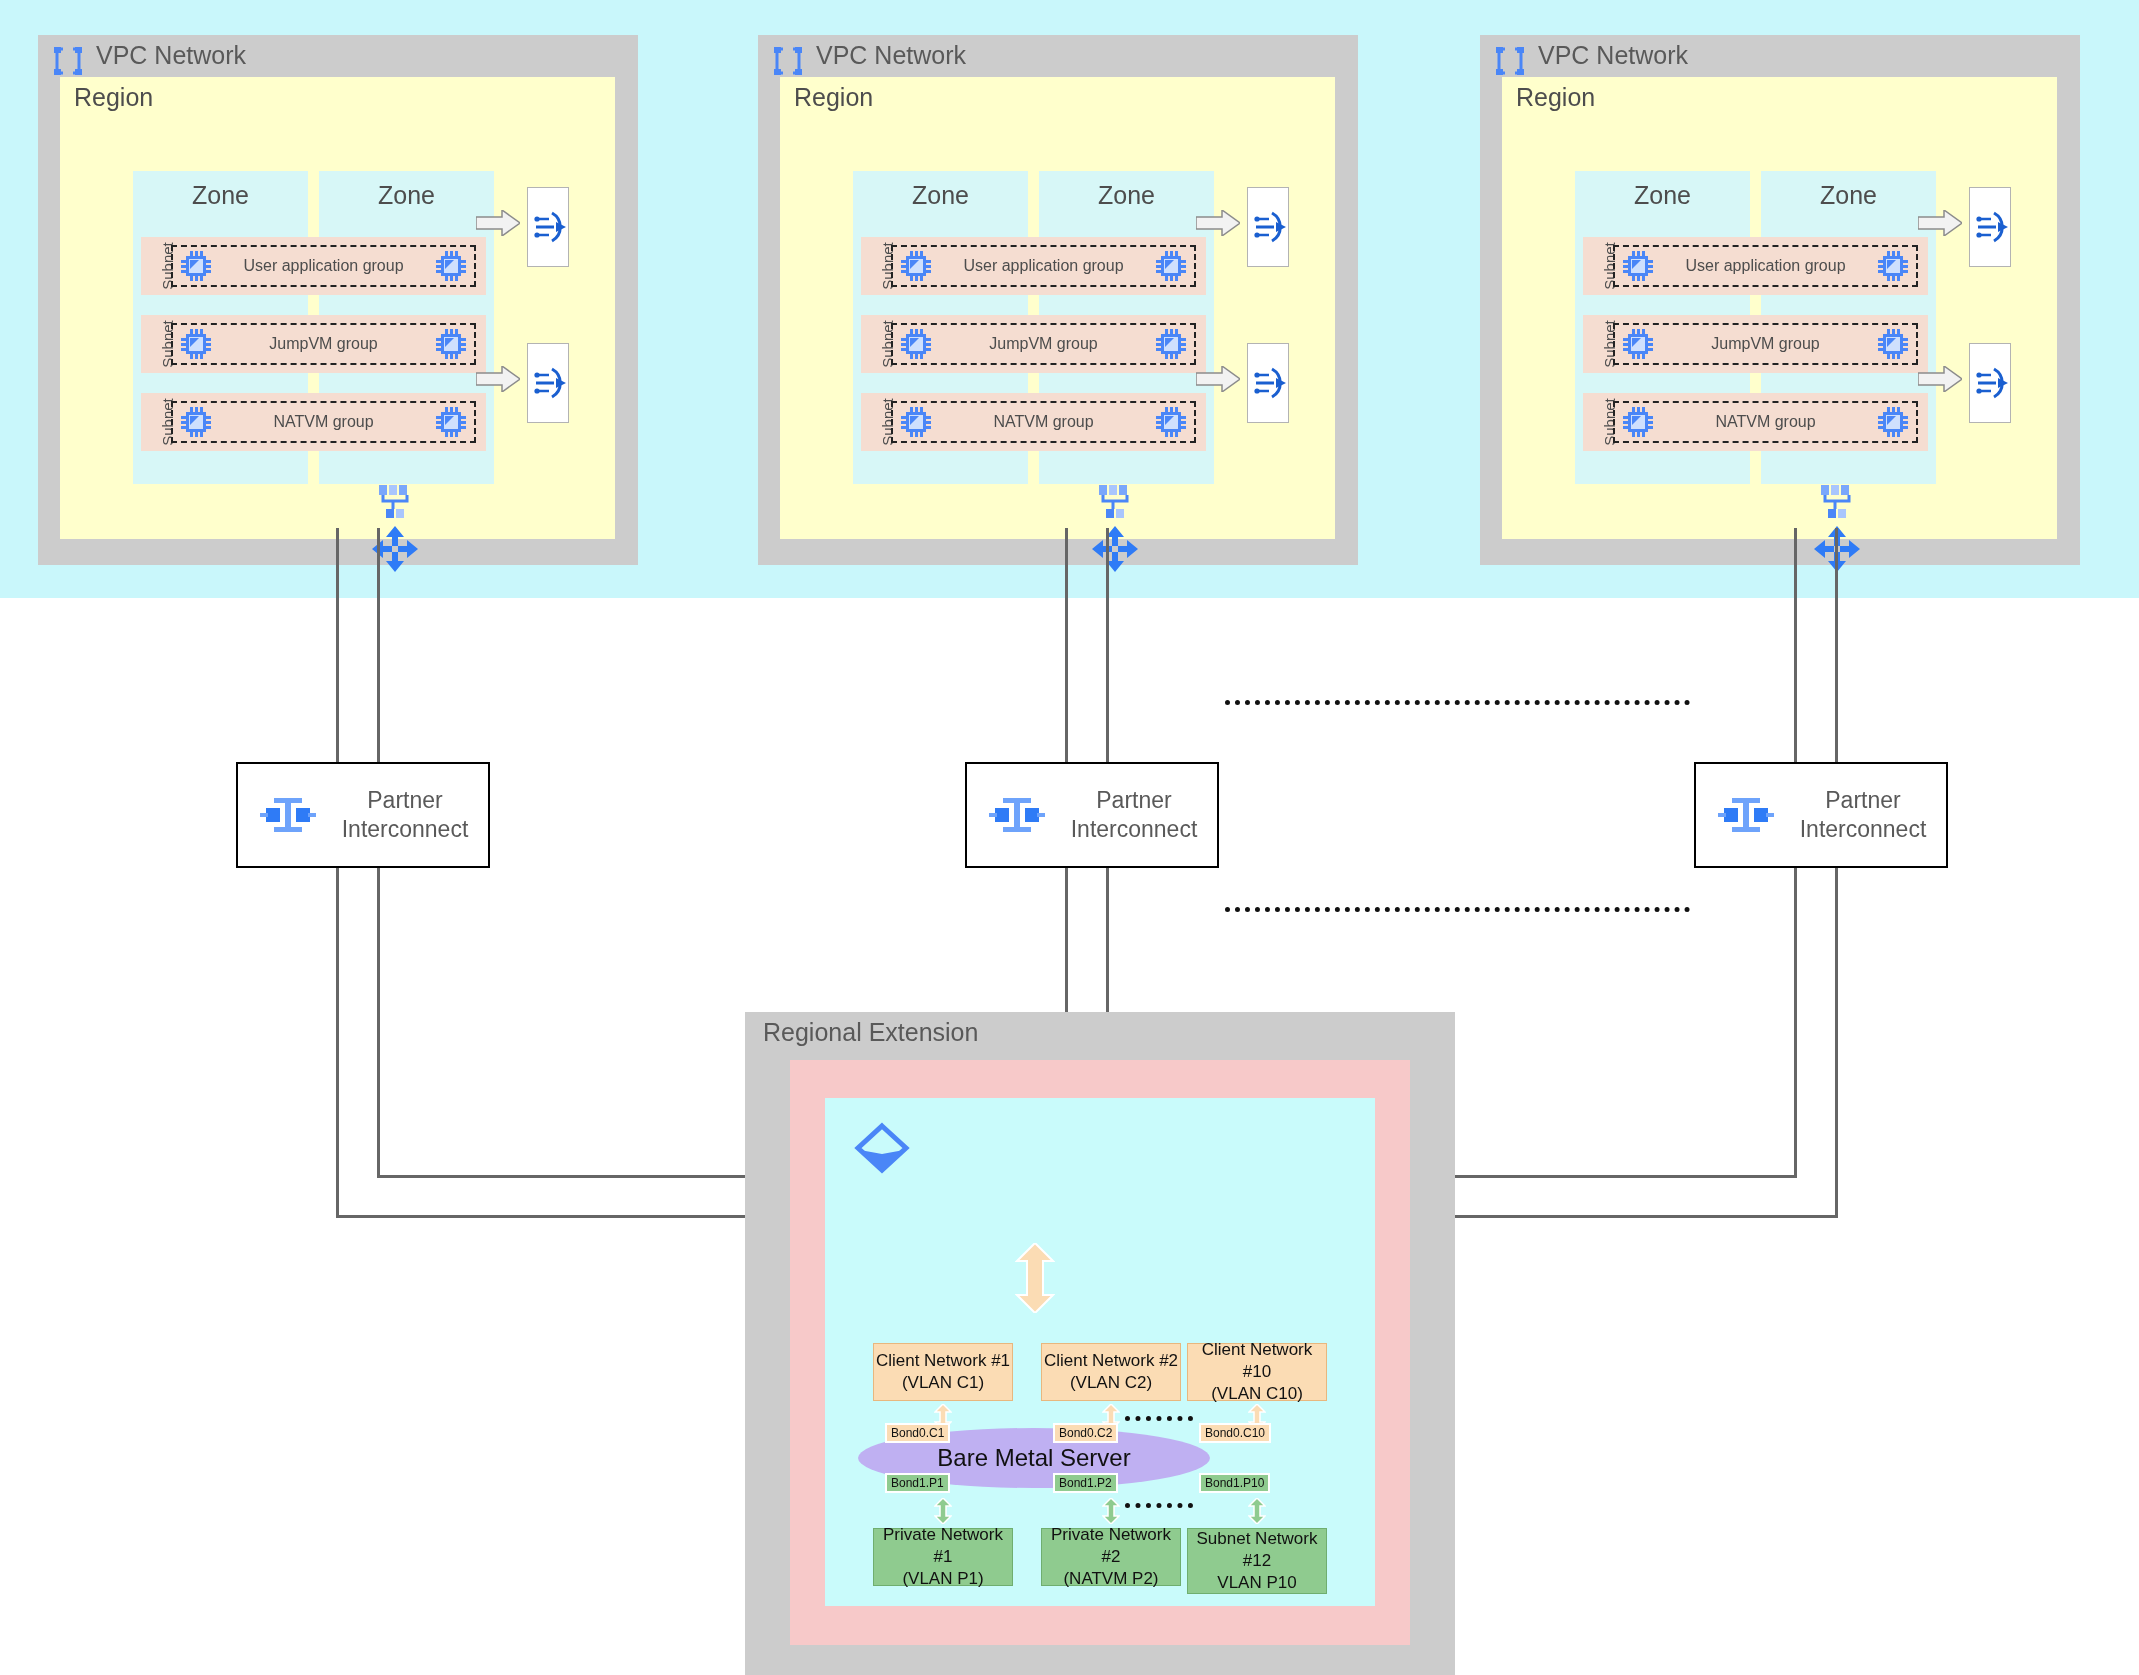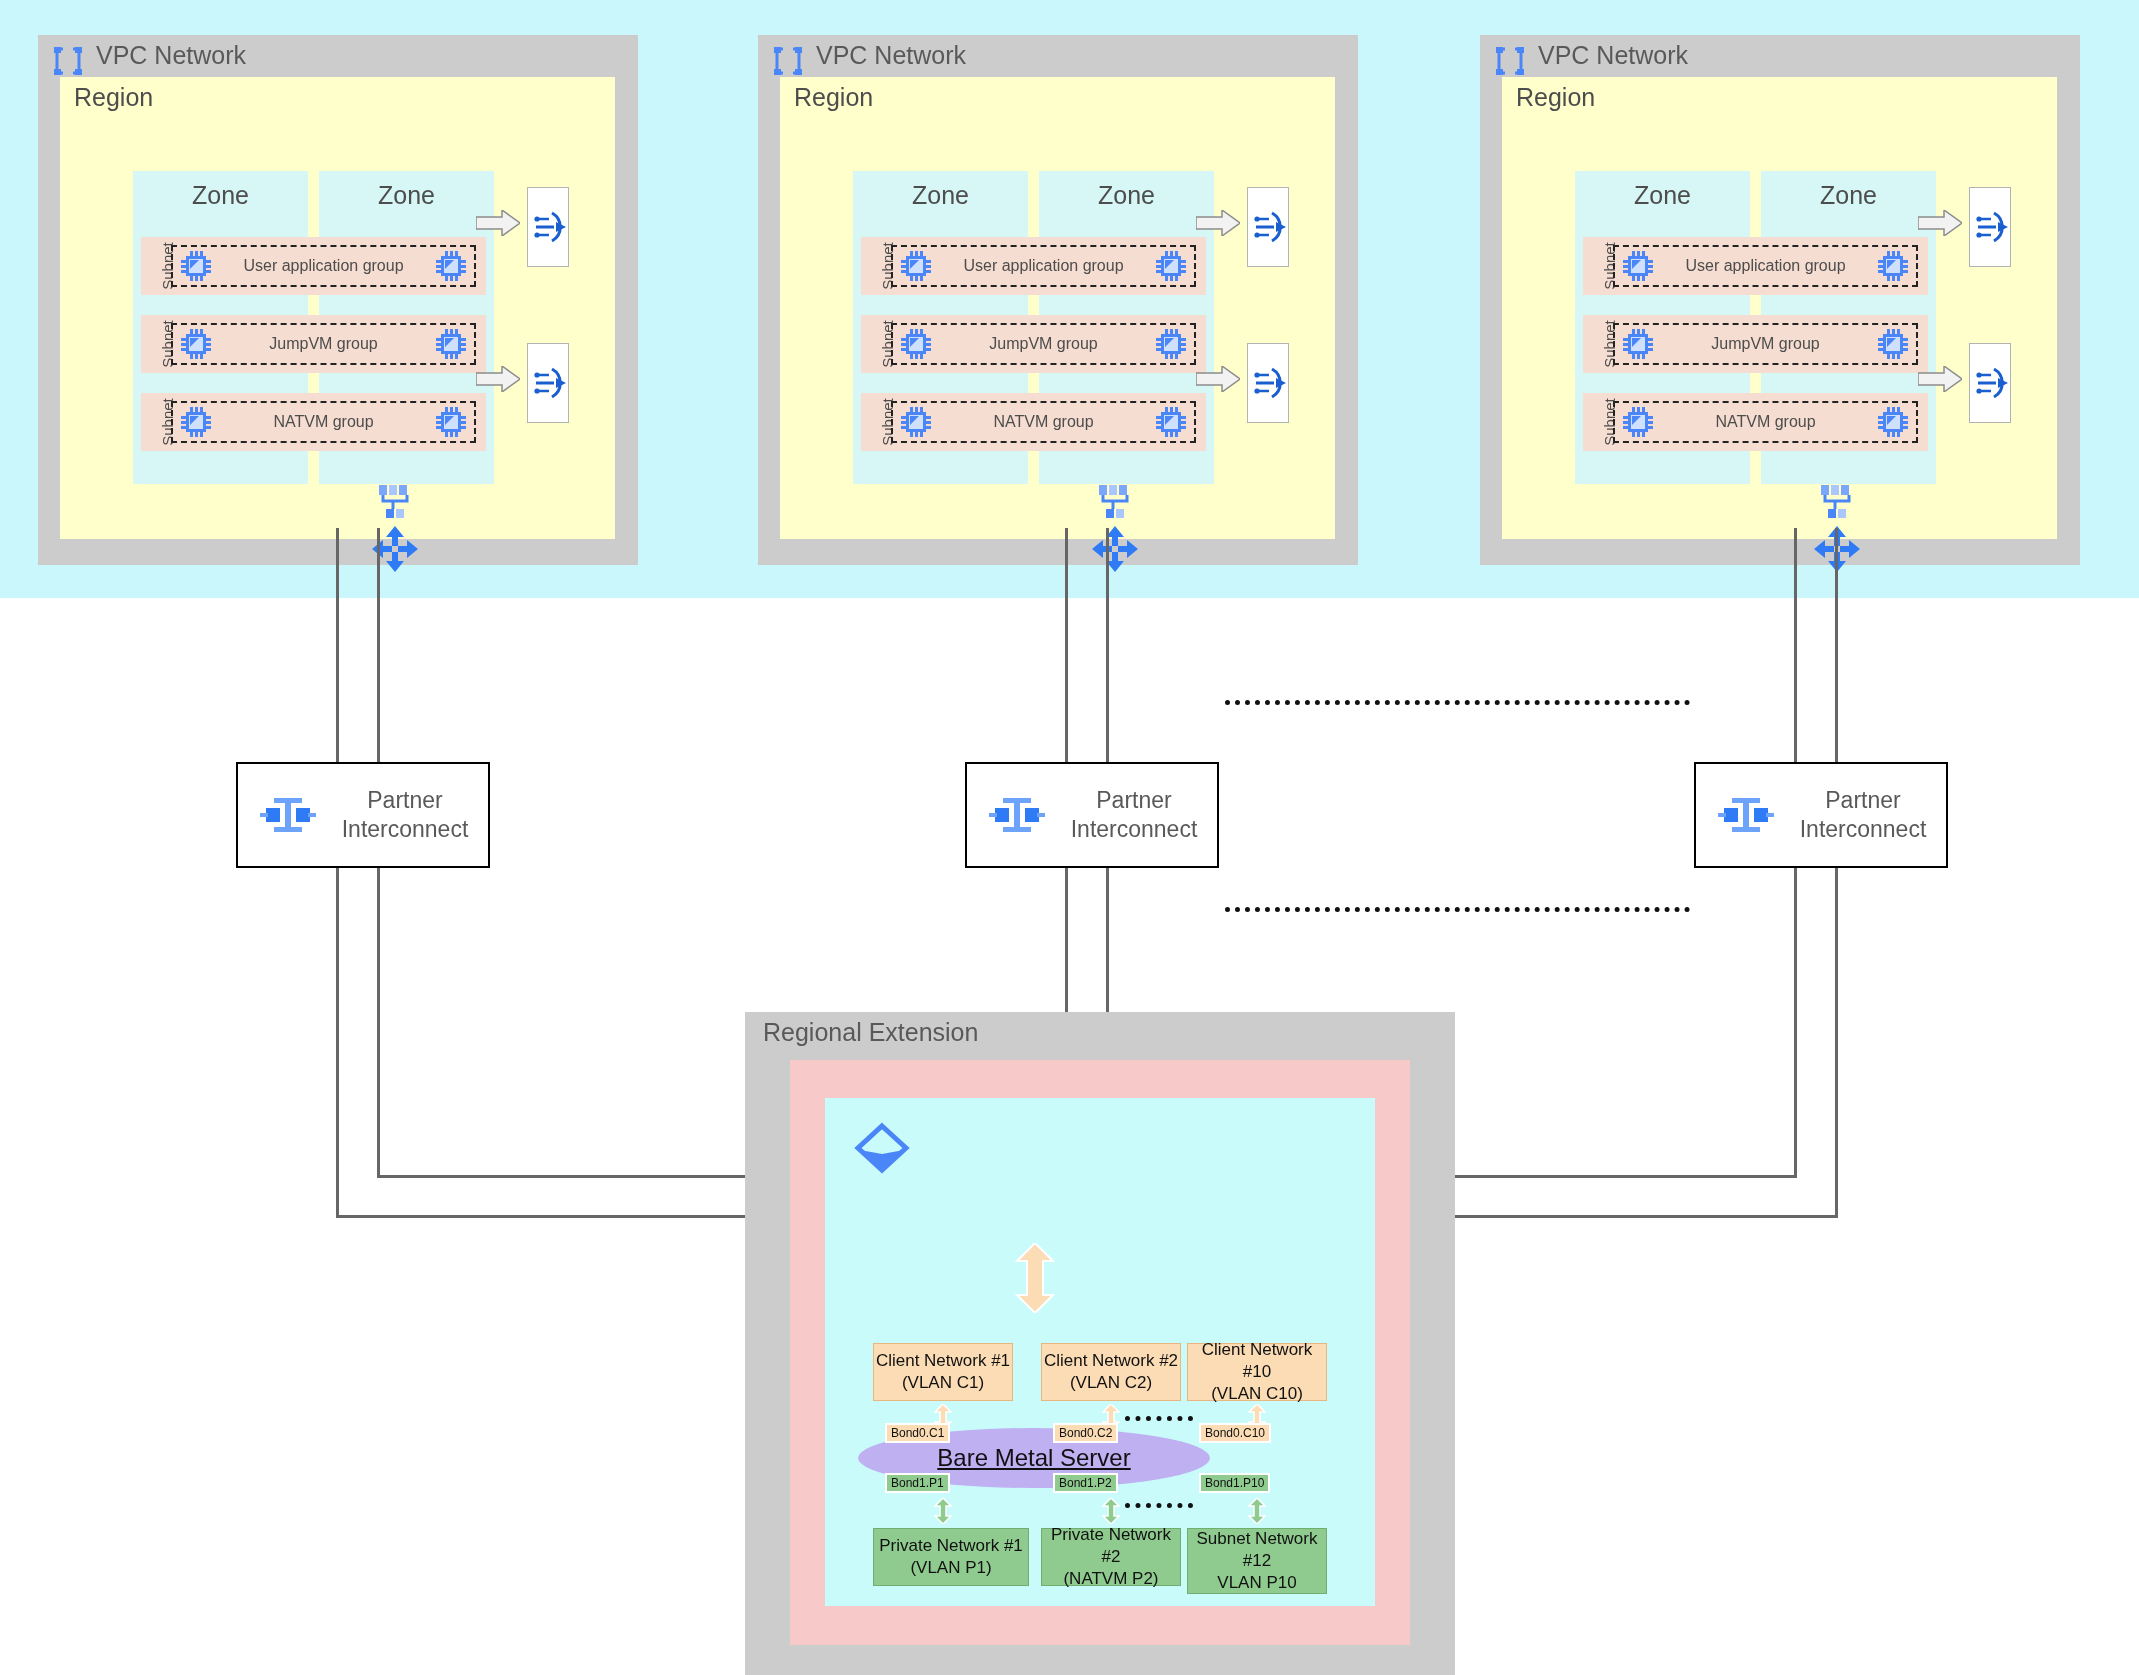--- a/index.html
+++ b/index.html
@@ -747,21 +747,21 @@
                 <polygon points="9,0 17,8 12,8 12,18 17,18 9,26 1,18 6,18 6,8 1,8" fill="#fbdcb4" stroke="#ffffff" stroke-width="1.5"></polygon>
               </svg></div>
             <div class="abs cnet" style="left:362px;top:245px;width:140px;height:58px;">
      <div><span>Client Network #10</span><br>
      <span>(VLAN C10)</span></div>
             </div>
             <div class="abs" style="left:423px;top:306px;width:18px;height:26px;">
      <svg width="18" height="26" viewBox="0 0 18 26">
                 <polygon points="9,0 17,8 12,8 12,18 17,18 9,26 1,18 6,18 6,8 1,8" fill="#fbdcb4" stroke="#ffffff" stroke-width="1.5"></polygon>
               </svg></div>
-            <div class="abs pnet" style="left:48px;top:430px;width:156px;height:58px;">
+            <div class="abs pnet" style="left:48px;top:430px;width:140px;height:58px;">
      <div><span>Private Network #1</span><br>
      <span>(VLAN P1)</span>
      </div>
             </div>
             <div class="abs" style="left:109px;top:400px;width:18px;height:26px;">
      <svg width="18" height="26" viewBox="0 0 18 26">
                 <polygon points="9,0 17,8 12,8 12,18 17,18 9,26 1,18 6,18 6,8 1,8" fill="#8fcb8f" stroke="#ffffff" stroke-width="1.5"></polygon>
               </svg></div>
             <div class="abs pnet" style="left:216px;top:430px;width:140px;height:58px;">
      <div><span>Private Network #2</span><br>
@@ -776,21 +776,21 @@
      <div><span>Subnet Network</span><br>
      <span>#12</span>
      <br><span>VLAN P10</span></div>
             </div>
             <div class="abs" style="left:423px;top:400px;width:18px;height:26px;">
      <svg width="18" height="26" viewBox="0 0 18 26">
                 <polygon points="9,0 17,8 12,8 12,18 17,18 9,26 1,18 6,18 6,8 1,8" fill="#8fcb8f" stroke="#ffffff" stroke-width="1.5"></polygon>
               </svg></div>
           </div>
 
-        <div class="abs bms" style="left:33px;top:330px;width:352px;height:60px;text-decoration:underline;">
+        <div class="abs bms" style="left:33px;top:330px;width:352px;height:60px;">
           <span>Bare Metal Server</span>
         </div>
 
         <div id="re-bonds">
             <span class="bond bond-c" style="left:60px;top:325px;">Bond0.C1</span>
             <span class="bond bond-c" style="left:228px;top:325px;">Bond0.C2</span>
             <span class="bond bond-c" style="left:374px;top:325px;">Bond0.C10</span>
             <span class="bond bond-p" style="left:60px;top:375px;">Bond1.P1</span>
             <span class="bond bond-p" style="left:228px;top:375px;">Bond1.P2</span>
             <span class="bond bond-p" style="left:374px;top:375px;">Bond1.P10</span>

